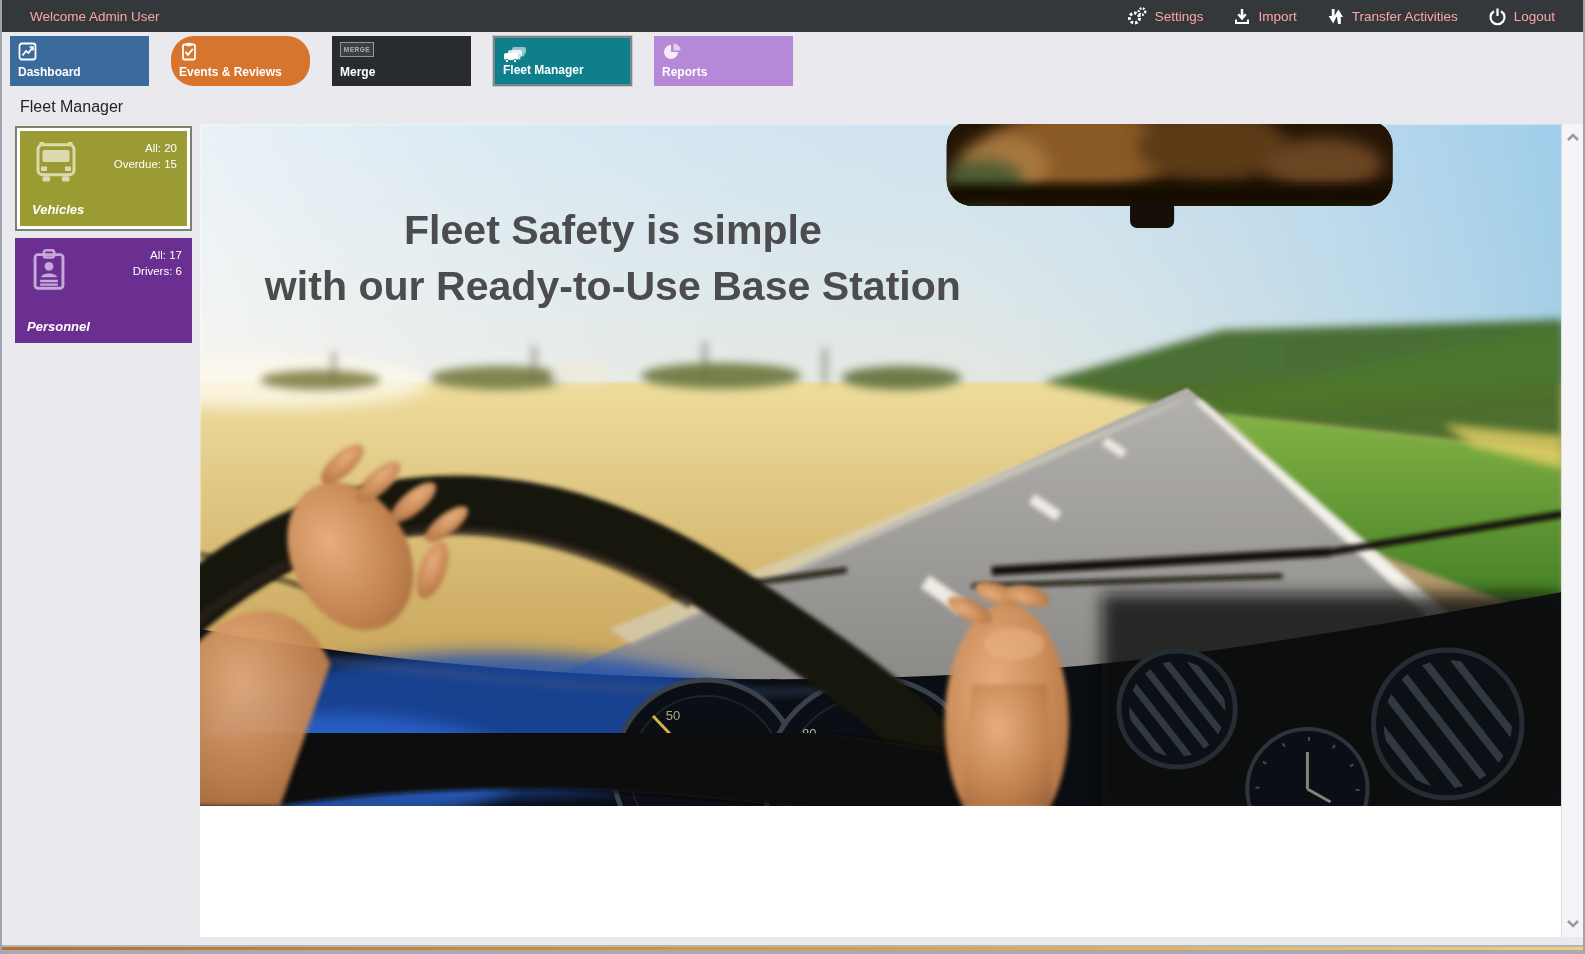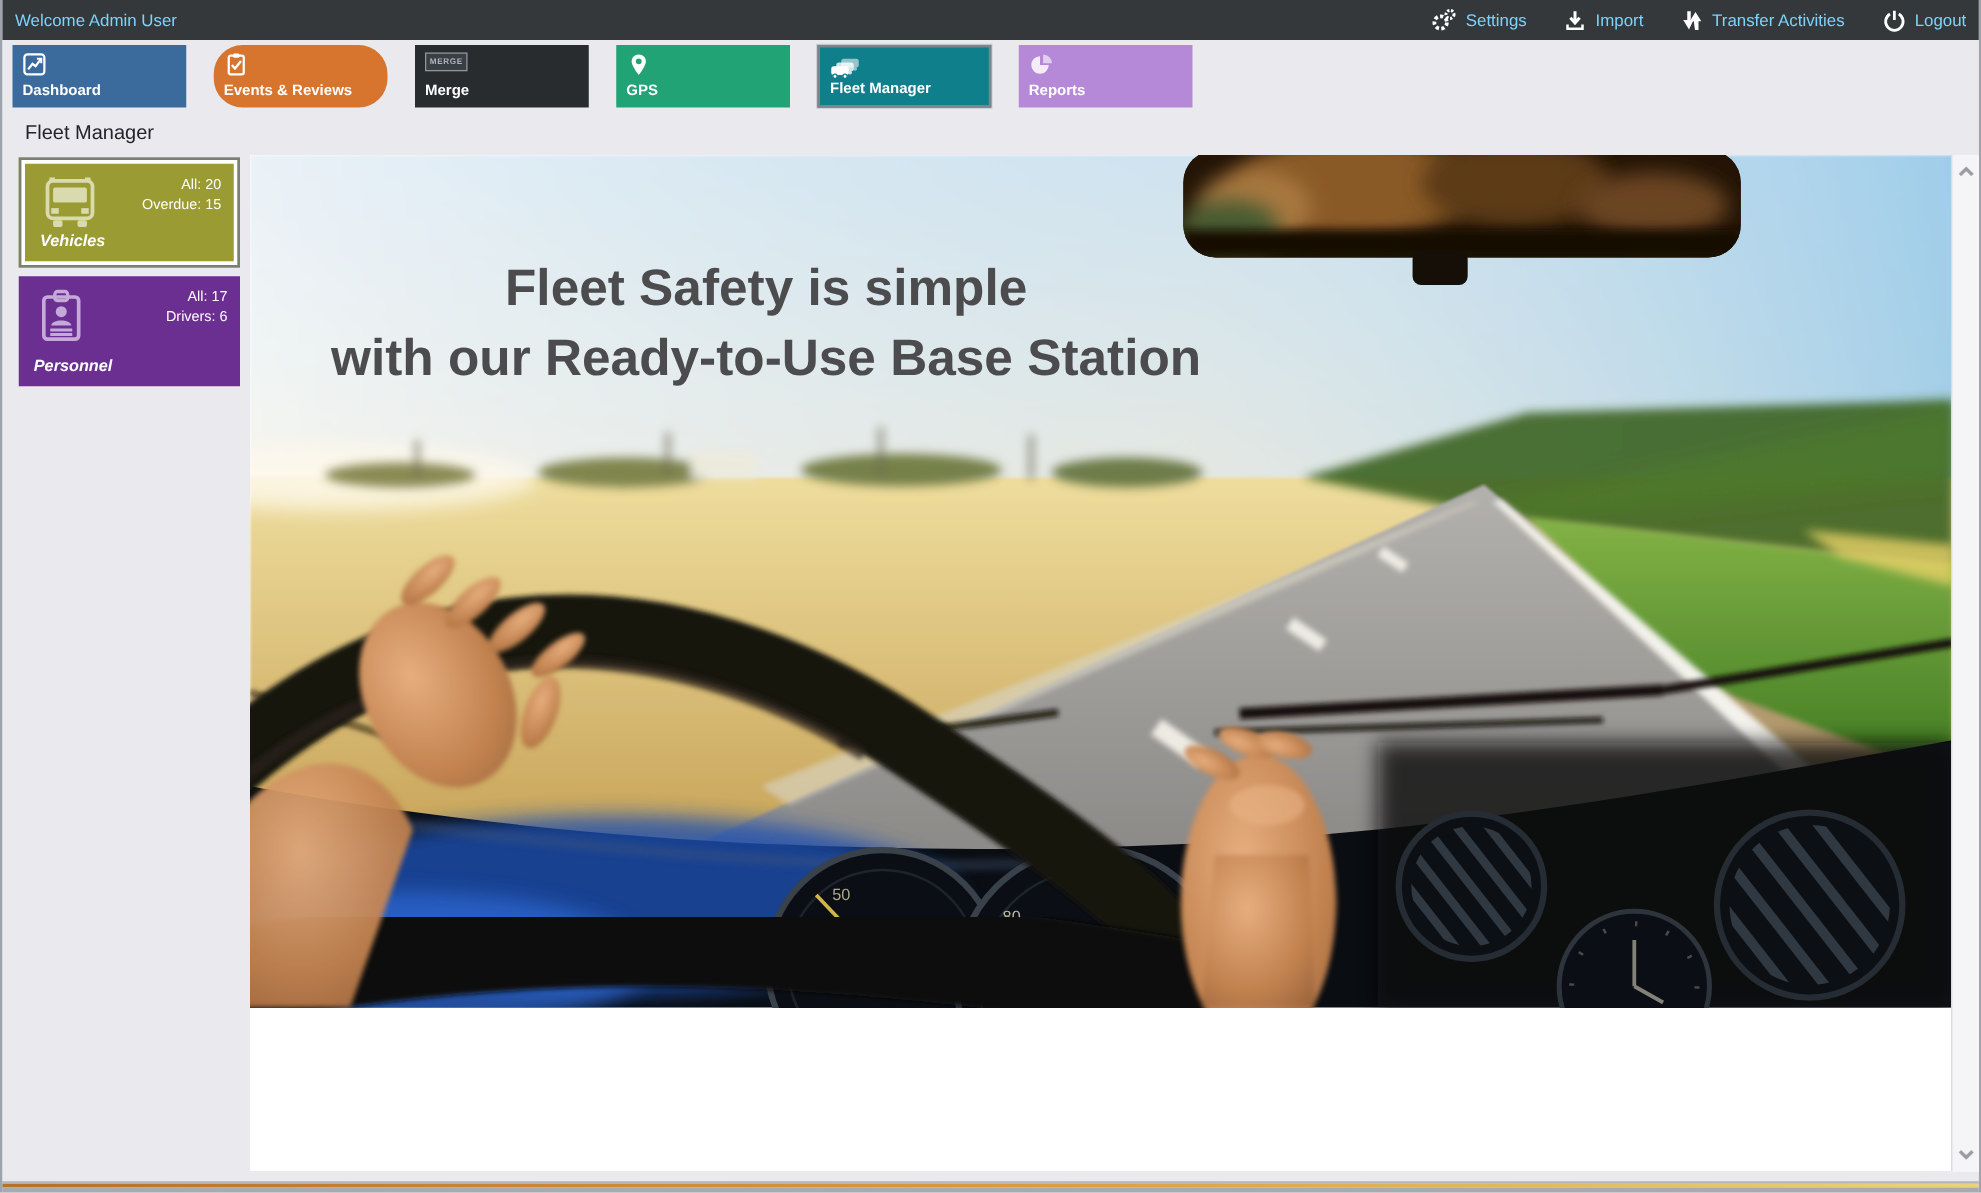--- a/index.html
+++ b/index.html
@@ -15,21 +15,21 @@
              display:flex; align-items:center; justify-content:center; margin-right:6px;}
   .app-icon i{ width:9px; height:9px; border:3px solid #c2251f; border-radius:50%; display:block;}
   .titlebar .title{ font-size:12.5px; font-weight:bold; color:#15151a; flex:1; }
   .win-btns{ display:flex; gap:4px; }
   .win-btn{ width:30px; height:18px; border:1px solid #8f959e; border-radius:3px;
             background:linear-gradient(#fefefe,#d7dade); color:#4a4f57; font-size:11px;
             line-height:15px; text-align:center; font-weight:bold; cursor:default;}
 
   
   .topbar{ height:32px; flex:0 0 32px; background:#34383b; display:flex; align-items:center;
-           color:#7dd3fc; padding:0 10px; }
+           color:#fca5a5; padding:0 28px; }
   .welcome{ font-size:13.5px; }
   .topbar .spacer{ flex:1; }
   .tb-actions{ display:flex; gap:30px; align-items:center;}
   .tb-action{ display:flex; gap:7px; align-items:center; font-size:13.5px; cursor:default;}
   .tb-action svg{ display:block; }
 
   
   .tabsrow{ flex:0 0 58px; background:#eaeaee; display:flex; align-items:center; padding:0 8px; gap:22px;}
   .tab{ width:139px; height:50px; position:relative; color:#fff; cursor:default;}
   .tab .ticon{ position:absolute; top:6px; left:8px; }
@@ -39,21 +39,21 @@
                 color:#aeb4ba; font-size:6.5px; font-weight:bold; line-height:13px; text-align:center;
                 letter-spacing:.5px;}
 
   
   .pagetitle{ flex:0 0 34px; display:flex; align-items:center; padding-left:18px;
               font-size:16px; color:#23232d; background:#eaeaee;}
 
   
   .content{ flex:1; display:flex; min-height:0; background:#eaeaee;}
   .sidebar{ flex:0 0 198px; padding:2px 0 0 13px; }
-  .card{ width:177px; height:88px; position:relative; color:#fff; margin-bottom:7px; cursor:default;}
+  .card{ width:177px; height:105px; position:relative; color:#fff; margin-bottom:7px; cursor:default;}
   .card.selected{ border:2px solid #79816f; box-shadow:inset 0 0 0 3px #fff; }
   .card .cicon{ position:absolute; top:10px; left:12px; }
   .card.selected .cicon{ top:13px; left:15px;}
   .card .cstats{ position:absolute; top:9px; right:10px; text-align:right; font-size:11.5px; line-height:16px;}
   .card.selected .cstats{ top:12px; right:13px;}
   .card .clabel{ position:absolute; bottom:9px; left:12px; font-size:13px; font-weight:bold;font-style:italic;}
   .card.selected .clabel{ bottom:12px; left:15px;}
   .d4-badge{ width:40px; height:34px; border:2px solid #e5a878; border-radius:4px; color:#e5a878;
              font-size:17px; font-weight:bold; text-align:center; line-height:30px;}
 
@@ -127,27 +127,20 @@
       <svg class="ticon" width="20" height="20" viewBox="0 0 20 20">
         <rect x="4" y="2.5" width="12" height="15" rx="1.5" fill="none" stroke="#fff" stroke-width="1.8"></rect>
         <rect x="7.5" y="0.8" width="5" height="3.4" rx="1" fill="#fff"></rect>
         <path d="M6.5 10 L9 12.8 L13.8 6.8" fill="none" stroke="#fff" stroke-width="1.9"></path>
       </svg>
       <span class="tlabel">Events &amp; Reviews</span>
     </div>
     <div class="tab" style="background-color: rgb(40, 44, 47);">
       <span class="ticon merge-badge">MERGE</span>
       <span class="tlabel">Merge</span>
-    </div>
-    <div class="tab" style="background-color: rgb(33, 163, 118);">
-      <svg class="ticon" width="20" height="20" viewBox="0 0 20 20">
-        <path d="M10 1.5 C6.7 1.5 4.3 4 4.3 7.2 C4.3 11 10 18 10 18 C10 18 15.7 11 15.7 7.2 C15.7 4 13.3 1.5 10 1.5 Z" fill="#fff"></path>
-        <circle cx="10" cy="7" r="2.3" fill="#21a376"></circle>
-      </svg>
-      <span class="tlabel">GPS</span>
     </div>
     <div class="tab selected" style="background-color: rgb(15, 127, 139);">
       <svg class="ticon" width="26" height="20" viewBox="0 0 26 20">
         <g opacity=".55">
           <rect x="9" y="3" width="14" height="7" rx="2" fill="#fff"></rect>
           <circle cx="12" cy="11" r="1.6" fill="#fff"></circle>
             <circle cx="20" cy="11" r="1.6" fill="#fff"></circle>
         </g>
         <g opacity=".8">
           <rect x="5" y="6" width="14" height="7" rx="2" fill="#fff"></rect>

